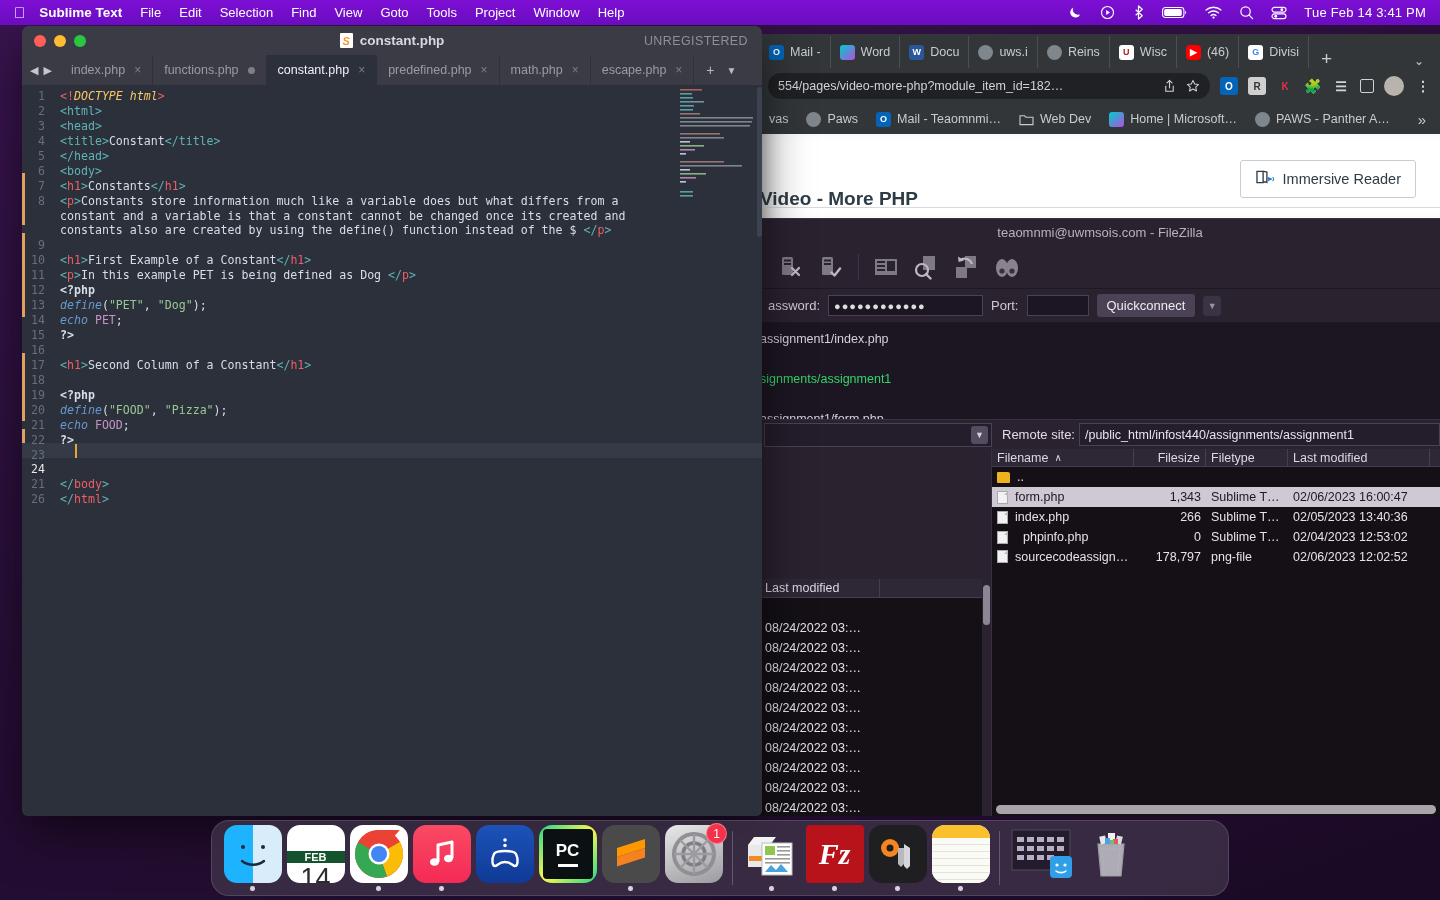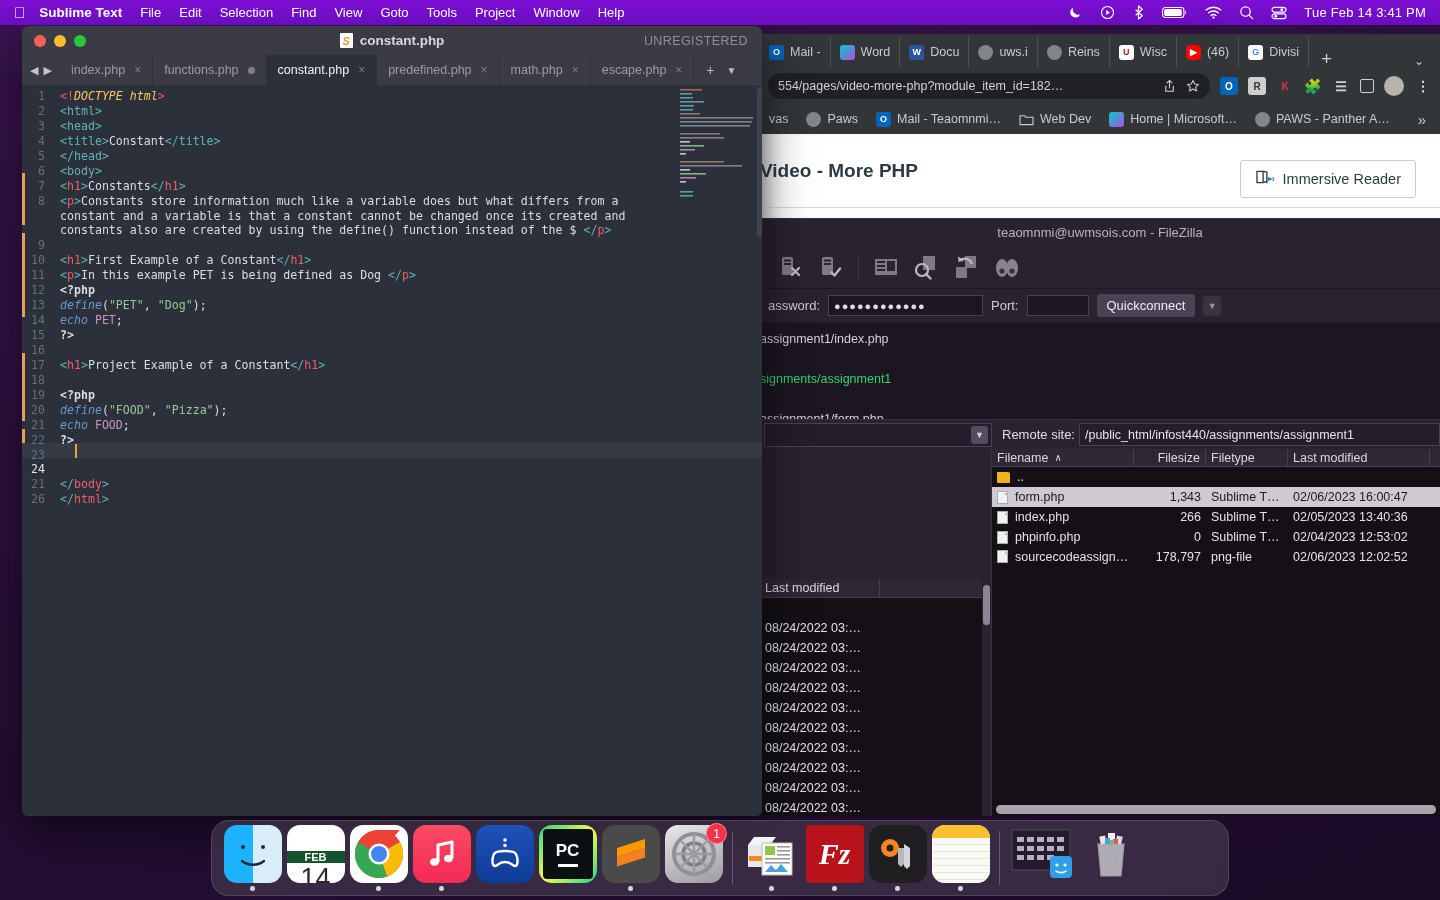--- a/index.html
+++ b/index.html
@@ -57,21 +57,21 @@
   .bmk .bico { width:15px; height:15px; border-radius:3px; flex:0 0 auto;
                display:inline-flex; align-items:center; justify-content:center; font-size:9px; color:#fff; font-weight:bold; }
 
   
   #canvas-page {
     position:absolute; left:760px; top:134px; width:680px; height:84px;
     background:#ffffff; z-index:9;
     box-shadow: inset 18px 0 22px -18px rgba(0,0,0,0.45);
   }
   #canvas-inner { padding:26px 24px 0 0; display:flex; align-items:flex-start; }
-  #canvas-title { font-size:19px; color:#2d3b45; margin-left:0; padding-left:0; }
+  #canvas-title { font-size:19px; color:#2d3b45; margin-left:0; padding-left:0;margin-top:28px; }
   #immersive-btn {
     margin-left:auto; display:flex; align-items:center; gap:8px;
     border:1px solid #c7cdd1; border-radius:3px; background:#fff;
     padding:8px 14px; color:#2d3b45; font-size:14.5px;
   }
   #canvas-rule { position:absolute; left:0; bottom:10px; width:680px; height:1px; background:#d6dade; }
 
   
   #fz-win {
     position:absolute; left:760px; top:218px; width:680px; height:598px;
@@ -539,21 +539,21 @@
           <div class="fz-row">
             <span class="c" style="width:142px;display:flex;align-items:center;gap:7px;">
               <span class="docicon"></span>
               <span>index.php</span>
             </span>
             <span class="c" style="width:72px;text-align:right;justify-content:flex-end;display:flex;">266</span>
             <span class="c" style="width:82px;">Sublime T…</span>
             <span class="c" style="width:142px;">02/05/2023 13:40:36</span>
           </div>
           <div class="fz-row">
-            <span class="c" style="width:142px;display:flex;align-items:center;gap:7px;">
+            <span class="c" style="width:142px;display:flex;align-items:center;gap:15px;">
               <span class="docicon"></span>
               <span>phpinfo.php</span>
             </span>
             <span class="c" style="width:72px;text-align:right;justify-content:flex-end;display:flex;">0</span>
             <span class="c" style="width:82px;">Sublime T…</span>
             <span class="c" style="width:142px;">02/04/2023 12:53:02</span>
           </div>
           <div class="fz-row">
             <span class="c" style="width:142px;display:flex;gap:7px;">
               <span class="docicon"></span>
@@ -641,21 +641,21 @@
         <div class="codeline"><span class="ln"></span><span class="cd k-txt">constant and a variable is that a constant cannot be changed once its created and</span></div>
         <div class="codeline"><span class="ln"></span><span class="cd"><span class="k-txt">constants also are created by using the define() function instead of the $ </span><span class="k-tag2">&lt;/</span><span class="k-tag">p</span><span class="k-tag2">&gt;</span></span></div>
         <div class="codeline"><span class="ln">9</span><span class="cd"></span></div>
         <div class="codeline"><span class="ln">10</span><span class="cd"><span class="k-tag2">&lt;</span><span class="k-tag">h1</span><span class="k-tag2">&gt;</span><span class="k-txt">First Example of a Constant</span><span class="k-tag2">&lt;/</span><span class="k-tag">h1</span><span class="k-tag2">&gt;</span></span></div>
         <div class="codeline"><span class="ln">11</span><span class="cd"><span class="k-tag2">&lt;</span><span class="k-tag">p</span><span class="k-tag2">&gt;</span><span class="k-txt">In this example PET is being defined as Dog </span><span class="k-tag2">&lt;/</span><span class="k-tag">p</span><span class="k-tag2">&gt;</span></span></div>
         <div class="codeline"><span class="ln">12</span><span class="cd k-php">&lt;?php</span></div>
         <div class="codeline"><span class="ln">13</span><span class="cd"><span class="k-fn">define</span><span class="k-punct">(</span><span class="k-str">"PET"</span><span class="k-punct">, </span><span class="k-str">"Dog"</span><span class="k-punct">);</span></span></div>
         <div class="codeline"><span class="ln">14</span><span class="cd"><span class="k-fn">echo</span><span class="k-punct"> </span><span class="k-const">PET</span><span class="k-punct">;</span></span></div>
         <div class="codeline"><span class="ln">15</span><span class="cd k-php">?&gt;</span></div>
         <div class="codeline"><span class="ln">16</span><span class="cd"></span></div>
-        <div class="codeline"><span class="ln">17</span><span class="cd"><span class="k-tag2">&lt;</span><span class="k-tag">h1</span><span class="k-tag2">&gt;</span><span class="k-txt">Project Example of a Constant</span><span class="k-tag2">&lt;/</span><span class="k-tag">h1</span><span class="k-tag2">&gt;</span></span></div>
+        <div class="codeline"><span class="ln">17</span><span class="cd"><span class="k-tag2">&lt;</span><span class="k-tag">h1</span><span class="k-tag2">&gt;</span><span class="k-txt">Second Column of a Constant</span><span class="k-tag2">&lt;/</span><span class="k-tag">h1</span><span class="k-tag2">&gt;</span></span></div>
         <div class="codeline"><span class="ln">18</span></div>
         <div class="codeline"><span class="ln">19</span><span class="cd k-php">&lt;?php</span></div>
         <div class="codeline"><span class="ln">20</span><span class="cd"><span class="k-fn">define</span><span class="k-punct">(</span><span class="k-str">"FOOD"</span><span class="k-punct">, </span><span class="k-str">"Pizza"</span><span class="k-punct">);</span></span></div>
         <div class="codeline"><span class="ln">21</span><span class="cd"><span class="k-fn">echo</span><span class="k-punct"> </span><span class="k-const">FOOD</span><span class="k-punct">;</span></span></div>
         <div class="codeline"><span class="ln">22</span><span class="cd k-php">?&gt;</span></div>
         <div class="codeline"><span class="ln">23</span><span class="cd"></span></div>
         <div class="codeline"><span class="ln cur">24</span><span class="cd"></span></div>
         <div class="codeline"><span class="ln">21</span><span class="cd"><span class="k-tag2">&lt;/</span><span class="k-tag">body</span><span class="k-tag2">&gt;</span></span></div>
         <div class="codeline"><span class="ln">26</span><span class="cd"><span class="k-tag2">&lt;/</span><span class="k-tag">html</span><span class="k-tag2">&gt;</span></span></div>
       </div>

